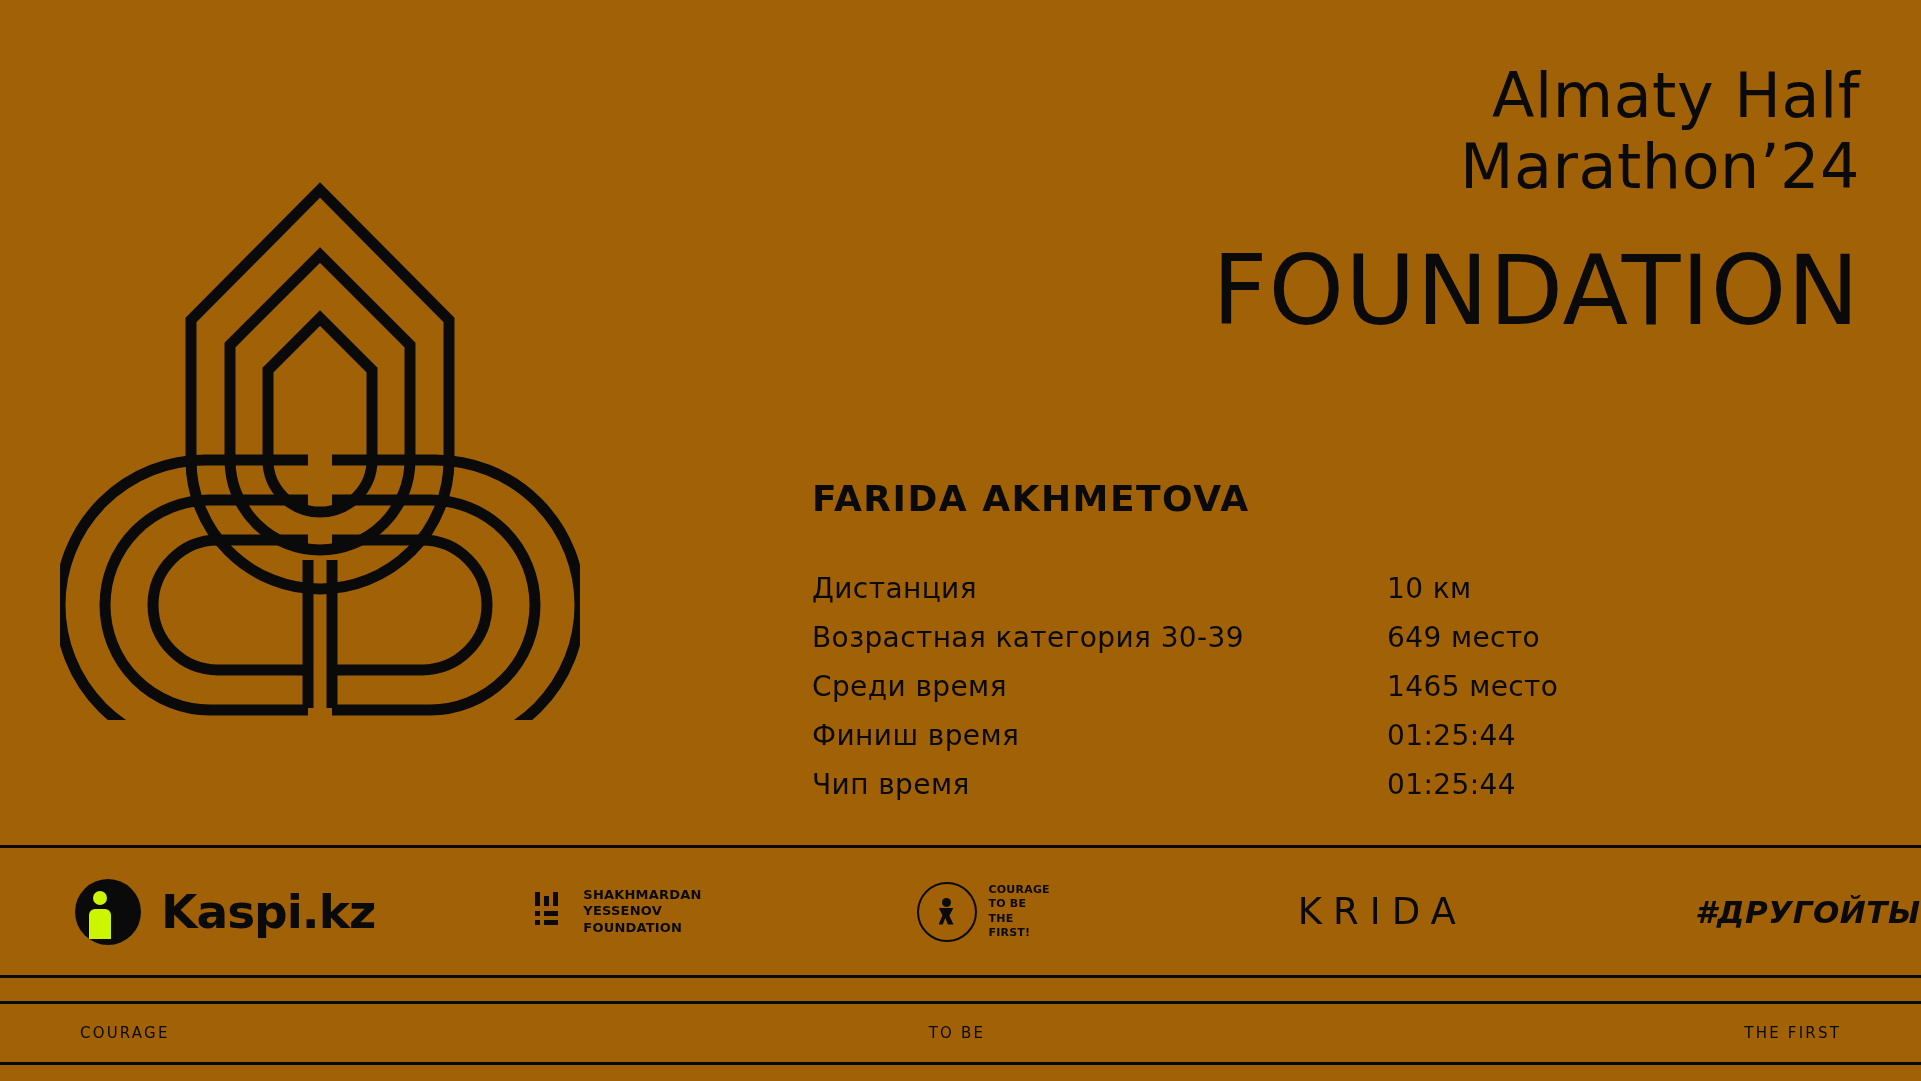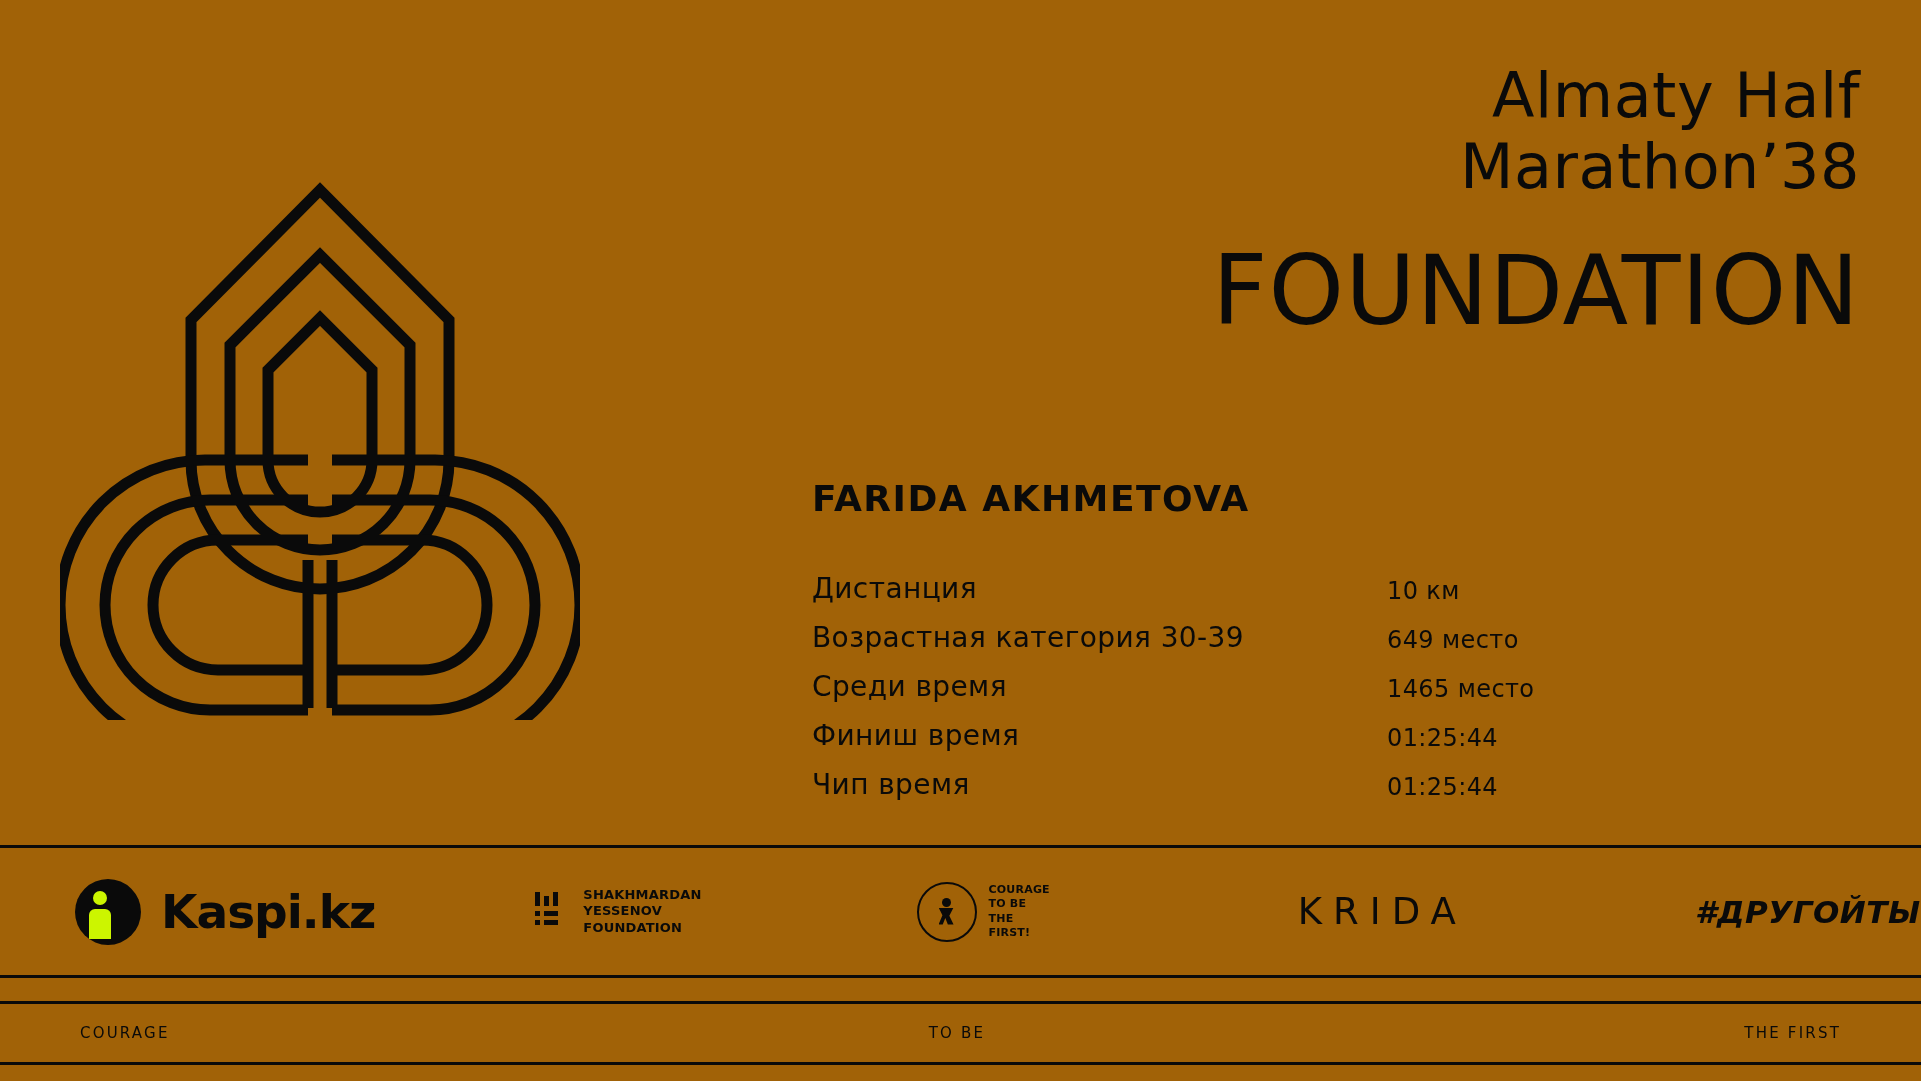--- a/index.html
+++ b/index.html
@@ -78,33 +78,33 @@
   }
 
   .results {
     position: absolute;
     left: 812px;
     top: 572px;
     width: 1020px;
   }
   .result-row {
     display: flex;
-    align-items: flex-end;
+    align-items: center;
     margin-bottom: 16px;
   }
   .result-label {
     font-family: "DejaVu Sans", sans-serif;
     width: 575px;
     font-size: 28px;
     color: #0a0a0a;
     letter-spacing: 0.4px;
   }
   .result-value {
     font-family: "DejaVu Sans", sans-serif;
-    font-size: 24px;
+    font-size: 28px;
     color: #0a0a0a;
     letter-spacing: 0.4px;
   }
 
   
   .divider {
     position: absolute;
     left: 0;
     width: 1921px;
     height: 3px;
@@ -326,21 +326,21 @@
 
         <path d="M272 340 H370 a105 105 0 0 1 0 210 H272"></path>
 
         <path d="M272 380 H362 a65 65 0 0 1 0 130 H272"></path>
       </svg>
     </div>
 
     <div class="right-block">
       <div class="event-title">
         <div>Almaty Half</div>
-        <div>Marathon’38</div>
+        <div>Marathon’24</div>
       </div>
       <div class="cert-word">FOUNDATION</div>
     </div>
 
     <div class="athlete-name">FARIDA AKHMETOVA</div>
 
     <div class="results">
       <div class="result-row">
         <div class="result-label">Дистанция</div>
         <div class="result-value">10 км</div>

